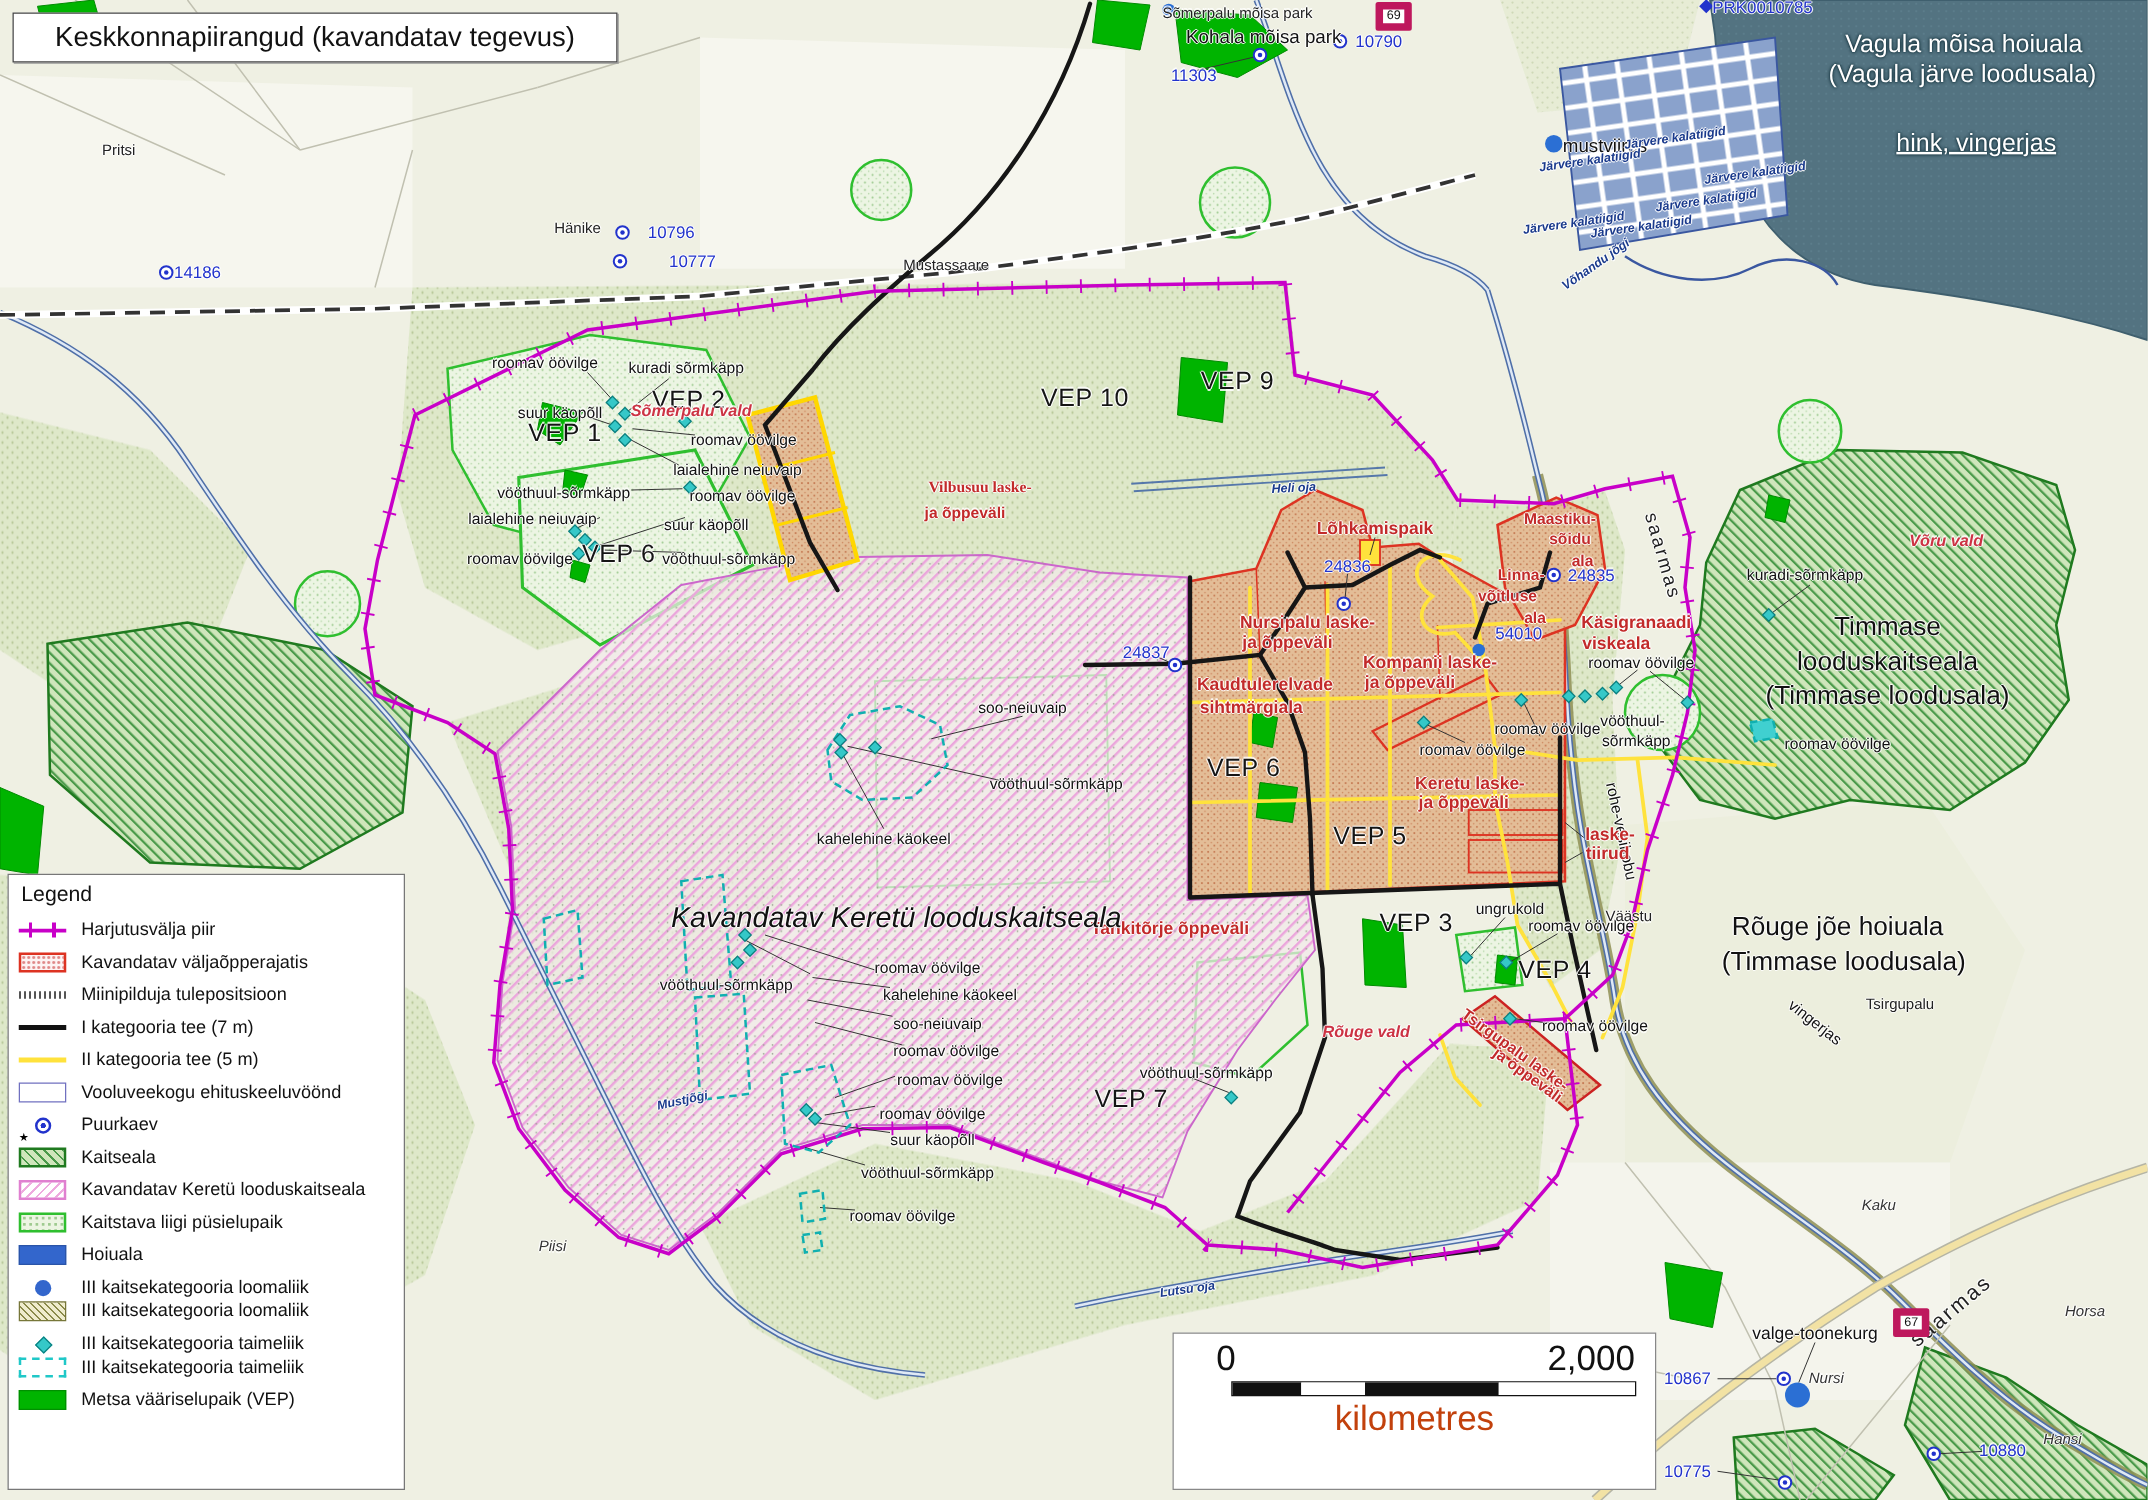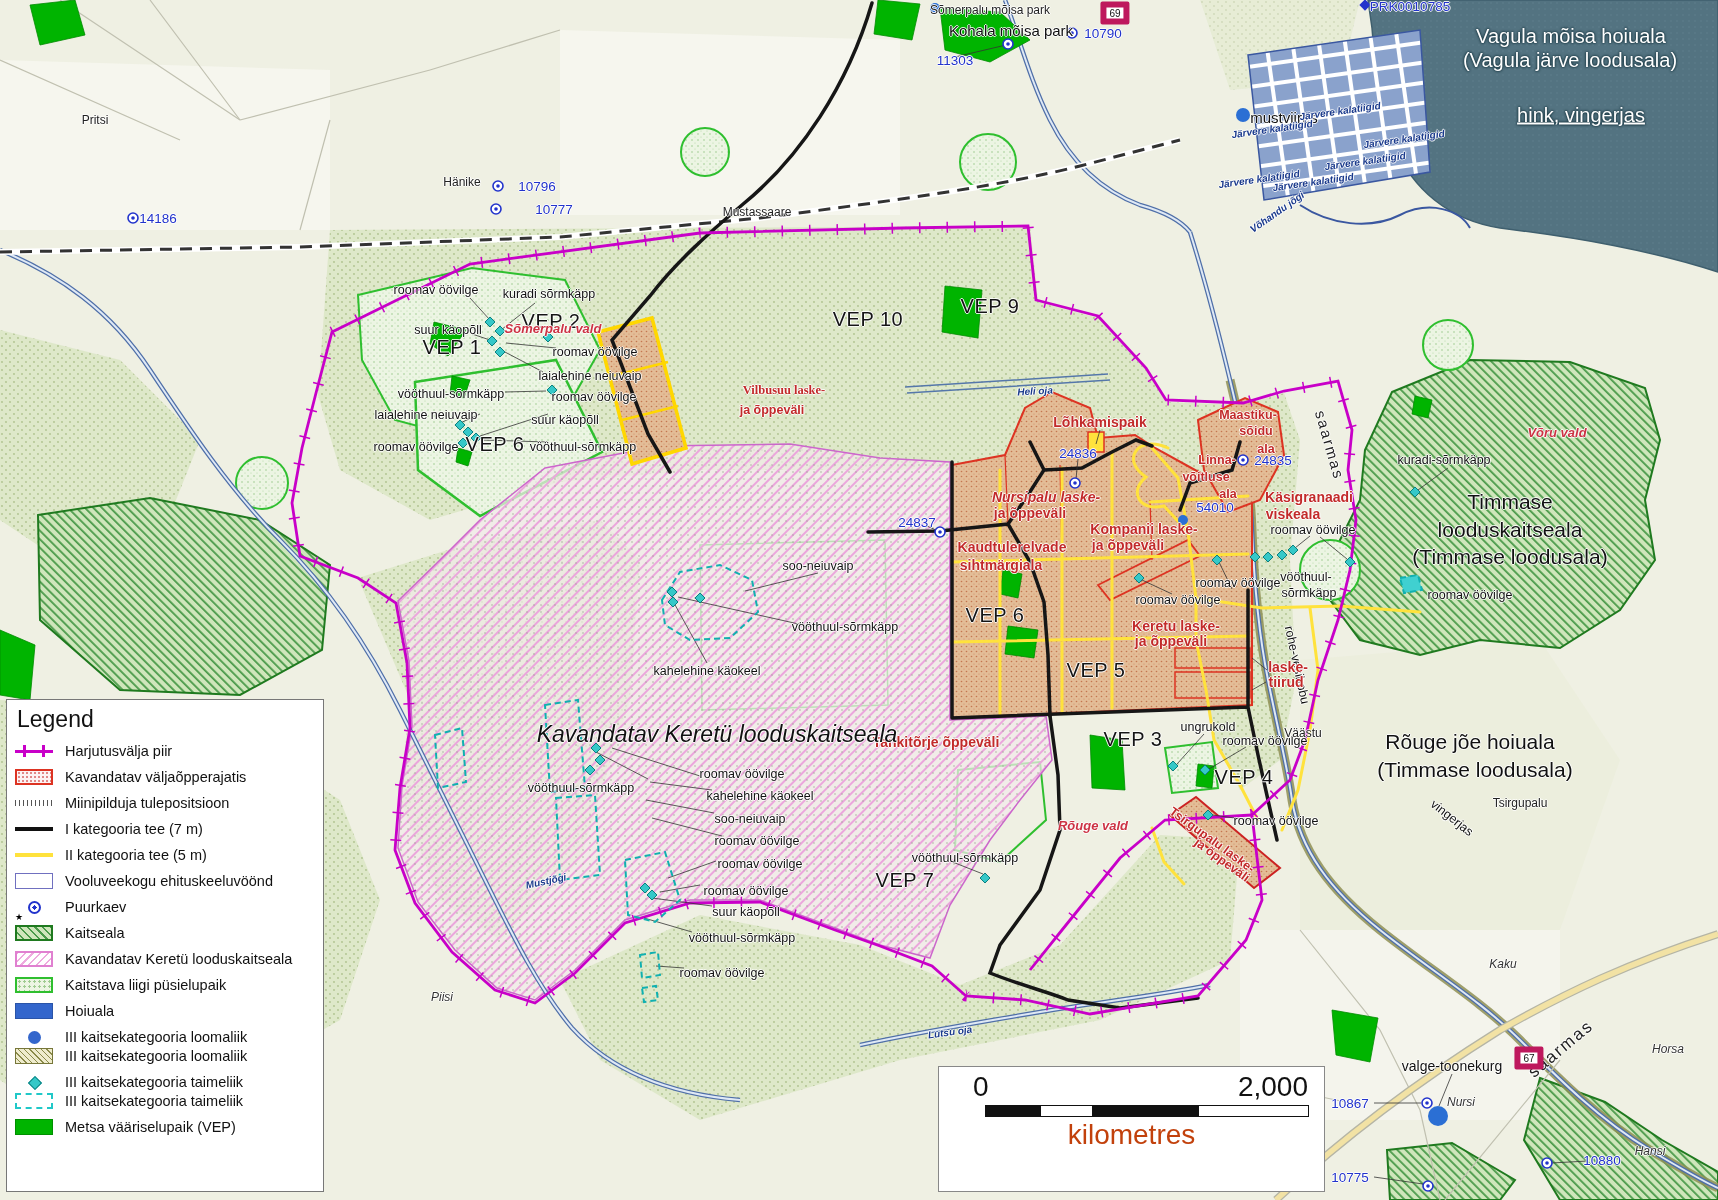--- a/index.html
+++ b/index.html
@@ -28,21 +28,21 @@
   .riv2{font-size:17px;color:#222;letter-spacing:2px;}
   .badge{font-size:10px;color:#111;border:6px solid #be185d;background:#fff;
          padding:0 3px;border-radius:2px;text-shadow:none;}
   
   #titlebox{position:absolute;left:10px;top:10px;width:482px;height:38px;background:#fff;
             border:1.5px solid #444;box-shadow:1px 1px 0 #999;display:flex;align-items:center;justify-content:center;}
   #titlebox span{font-size:22px;color:#111;}
   
   #legend{position:absolute;left:6px;top:699px;width:318px;height:493px;background:#fff;
           border:1px solid #777;box-sizing:border-box;padding:6px 8px;}
-  #legend h2{margin:0 0 2px 2px;font-size:23px;font-weight:normal;color:#111;}
+  #legend h2{margin:0 0 2px 2px;font-size:17px;font-weight:normal;color:#111;}
   .lg-row{display:flex;align-items:center;margin-top:10px;}
   .lg-row.tight{margin-top:3px;}
   .lg-row .txt{font-size:14.5px;color:#111;}
   .sw{width:38px;height:16px;flex:0 0 38px;margin-right:12px;position:relative;box-sizing:border-box;}
   .sw-boundary{background-image:repeating-linear-gradient(90deg,transparent 0 8px,#c800c8 8px 11px,transparent 11px 19px),
                linear-gradient(#c800c8,#c800c8);
                background-size:100% 12px,100% 3px;background-position:center,center;background-repeat:no-repeat,no-repeat;}
   .sw-rajatis{border:2px solid #dd3322;background-color:#fdf3f3;
               background-image:radial-gradient(#e08888 1px,transparent 1.3px);background-size:4px 4px;}
   .sw-miini{background:repeating-linear-gradient(90deg,#555 0 1.5px,transparent 1.5px 4px) center/100% 6px no-repeat;}
@@ -372,21 +372,21 @@
       <div class="lbl vep" style="left: 990px; top: 306px; transform: translate(-50%, -50%);">VEP 9</div>
       <div class="lbl vep" style="left: 868px; top: 319px; transform: translate(-50%, -50%);">VEP 10</div>
       <div class="lbl vep" style="left: 995px; top: 615px; transform: translate(-50%, -50%);">VEP 6</div>
       <div class="lbl vep" style="left: 1096px; top: 670px; transform: translate(-50%, -50%);">VEP 5</div>
       <div class="lbl vep" style="left: 1133px; top: 739px; transform: translate(-50%, -50%);">VEP 3</div>
       <div class="lbl vep" style="left: 1244px; top: 777px; transform: translate(-50%, -50%);">VEP 4</div>
       <div class="lbl vep" style="left: 905px; top: 880px; transform: translate(-50%, -50%);">VEP 7</div>
       <div class="lbl red-s" style="left: 784px; top: 390px; transform: translate(-50%, -50%); font-family: Liberation Serif, serif;">Vilbusuu laske-</div>
       <div class="lbl red-s" style="left: 772px; top: 410px; transform: translate(-50%, -50%);">ja õppeväli</div>
       <div class="lbl red" style="left: 1100px; top: 422px; transform: translate(-50%, -50%);">Lõhkamispaik</div>
-      <div class="lbl red" style="left: 1046px; top: 497px; transform: translate(-50%, -50%); font-style: italic;">Nursipalu laske-</div>
+      <div class="lbl red" style="left: 1046px; top: 497px; transform: translate(-50%, -50%);">Nursipalu laske-</div>
       <div class="lbl red" style="left: 1030px; top: 513px; transform: translate(-50%, -50%);">ja õppeväli</div>
       <div class="lbl red" style="left: 1144px; top: 529px; transform: translate(-50%, -50%);">Kompanii laske-</div>
       <div class="lbl red" style="left: 1128px; top: 545px; transform: translate(-50%, -50%);">ja õppeväli</div>
       <div class="lbl red" style="left: 1012px; top: 547px; transform: translate(-50%, -50%);">Kaudtulerelvade</div>
       <div class="lbl red" style="left: 1001px; top: 565px; transform: translate(-50%, -50%);">sihtmärgiala</div>
       <div class="lbl red-s" style="left: 1248px; top: 415px; transform: translate(-50%, -50%);">Maastiku-</div>
       <div class="lbl red-s" style="left: 1256px; top: 431px; transform: translate(-50%, -50%);">sõidu</div>
       <div class="lbl red-s" style="left: 1266px; top: 449px; transform: translate(-50%, -50%);">ala</div>
       <div class="lbl red-s" style="left: 1217px; top: 460px; transform: translate(-50%, -50%);">Linna-</div>
       <div class="lbl red-s" style="left: 1206px; top: 477px; transform: translate(-50%, -50%);">võitluse</div>
@@ -445,20 +445,23 @@
       <div class="lbl water" style="left: 1259px; top: 179px; transform: translate(-50%, -50%) rotate(-8deg);">Järvere kalatiigid</div>
       <div class="lbl water" style="left: 1313px; top: 182px; transform: translate(-50%, -50%) rotate(-8deg);">Järvere kalatiigid</div>
       <div class="lbl water" style="left: 1277px; top: 212px; transform: translate(-50%, -50%) rotate(-35deg);">Võhandu jõgi</div>
       <div class="lbl water" style="left: 546px; top: 881px; transform: translate(-50%, -50%) rotate(-12deg);">Mustjõgi</div>
       <div class="lbl water" style="left: 1035px; top: 391px; transform: translate(-50%, -50%) rotate(-3deg);">Heli oja</div>
       <div class="lbl water" style="left: 950px; top: 1032px; transform: translate(-50%, -50%) rotate(-8deg);">Lutsu oja</div>
       <div class="lbl badge" style="left: 1115px; top: 13px; transform: translate(-50%, -50%);">69</div>
       <div class="lbl badge" style="left: 1529px; top: 1058px; transform: translate(-50%, -50%);">67</div>
     </div>
 
+  <div id="titlebox">
+    <span>Keskkonnapiirangud (kavandatav tegevus)</span>
+  </div>
 
   <div id="legend">
     <h2>Legend</h2>
     <div id="legend-items">
         <div class="lg-row">
           <span class="sw sw-boundary"></span>
           <span class="txt">Harjutusvälja piir</span>
         </div>
         <div class="lg-row">
           <span class="sw sw-rajatis"></span>

